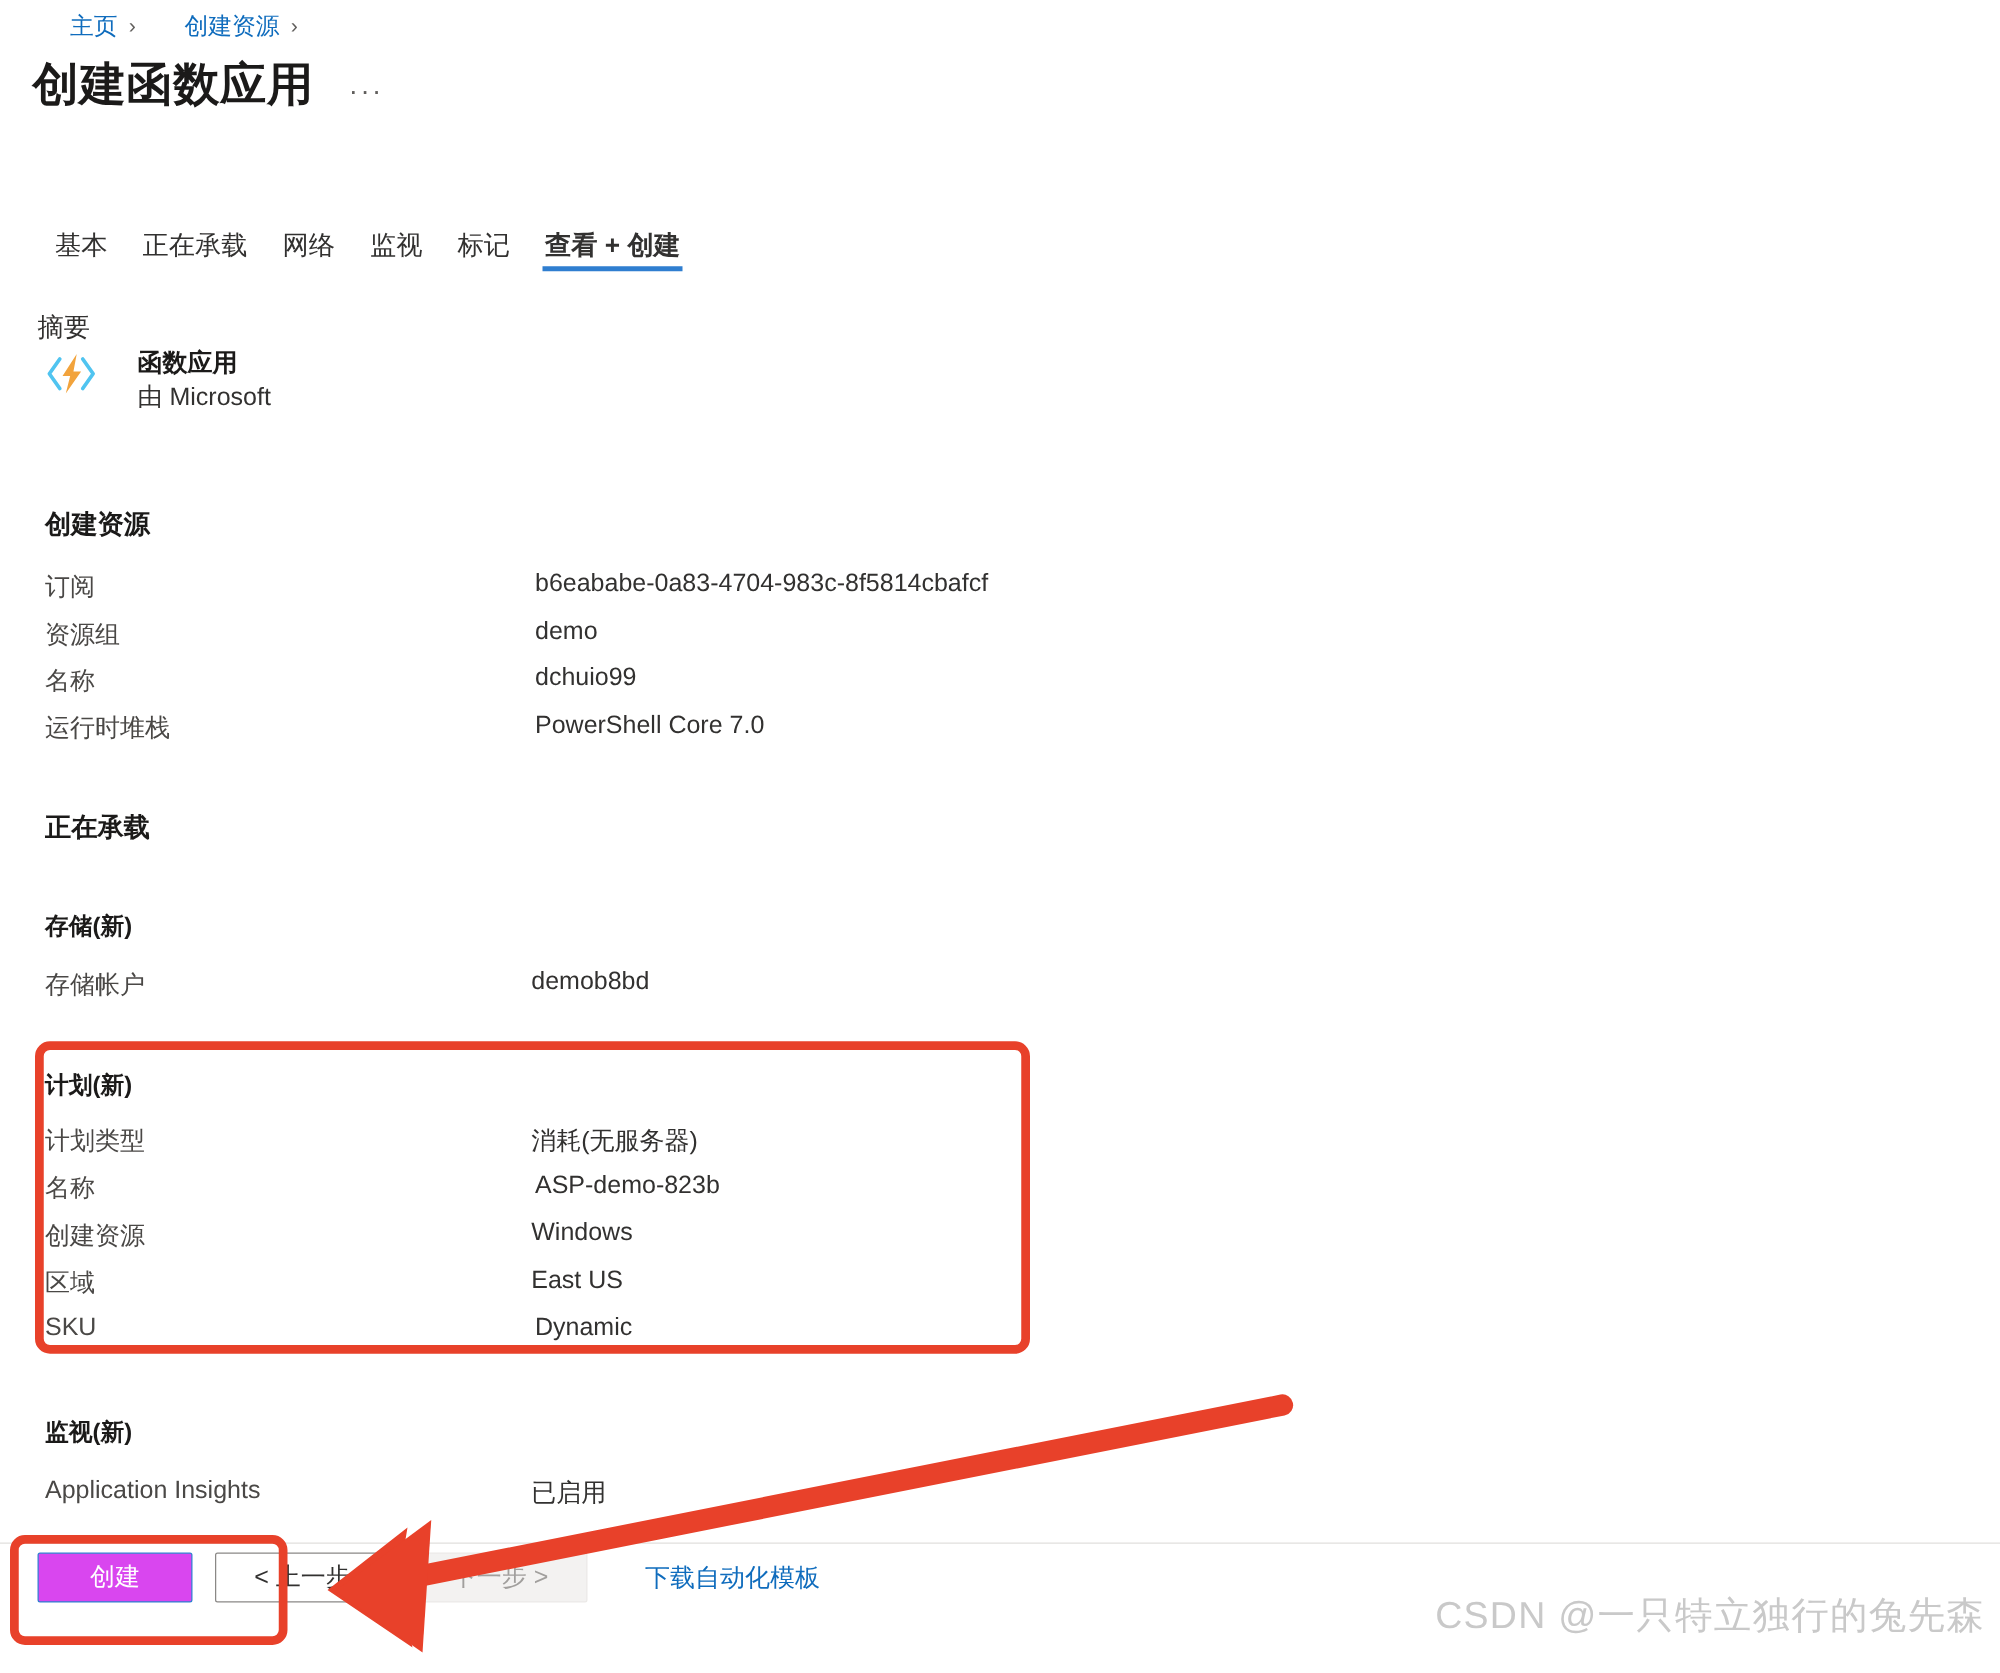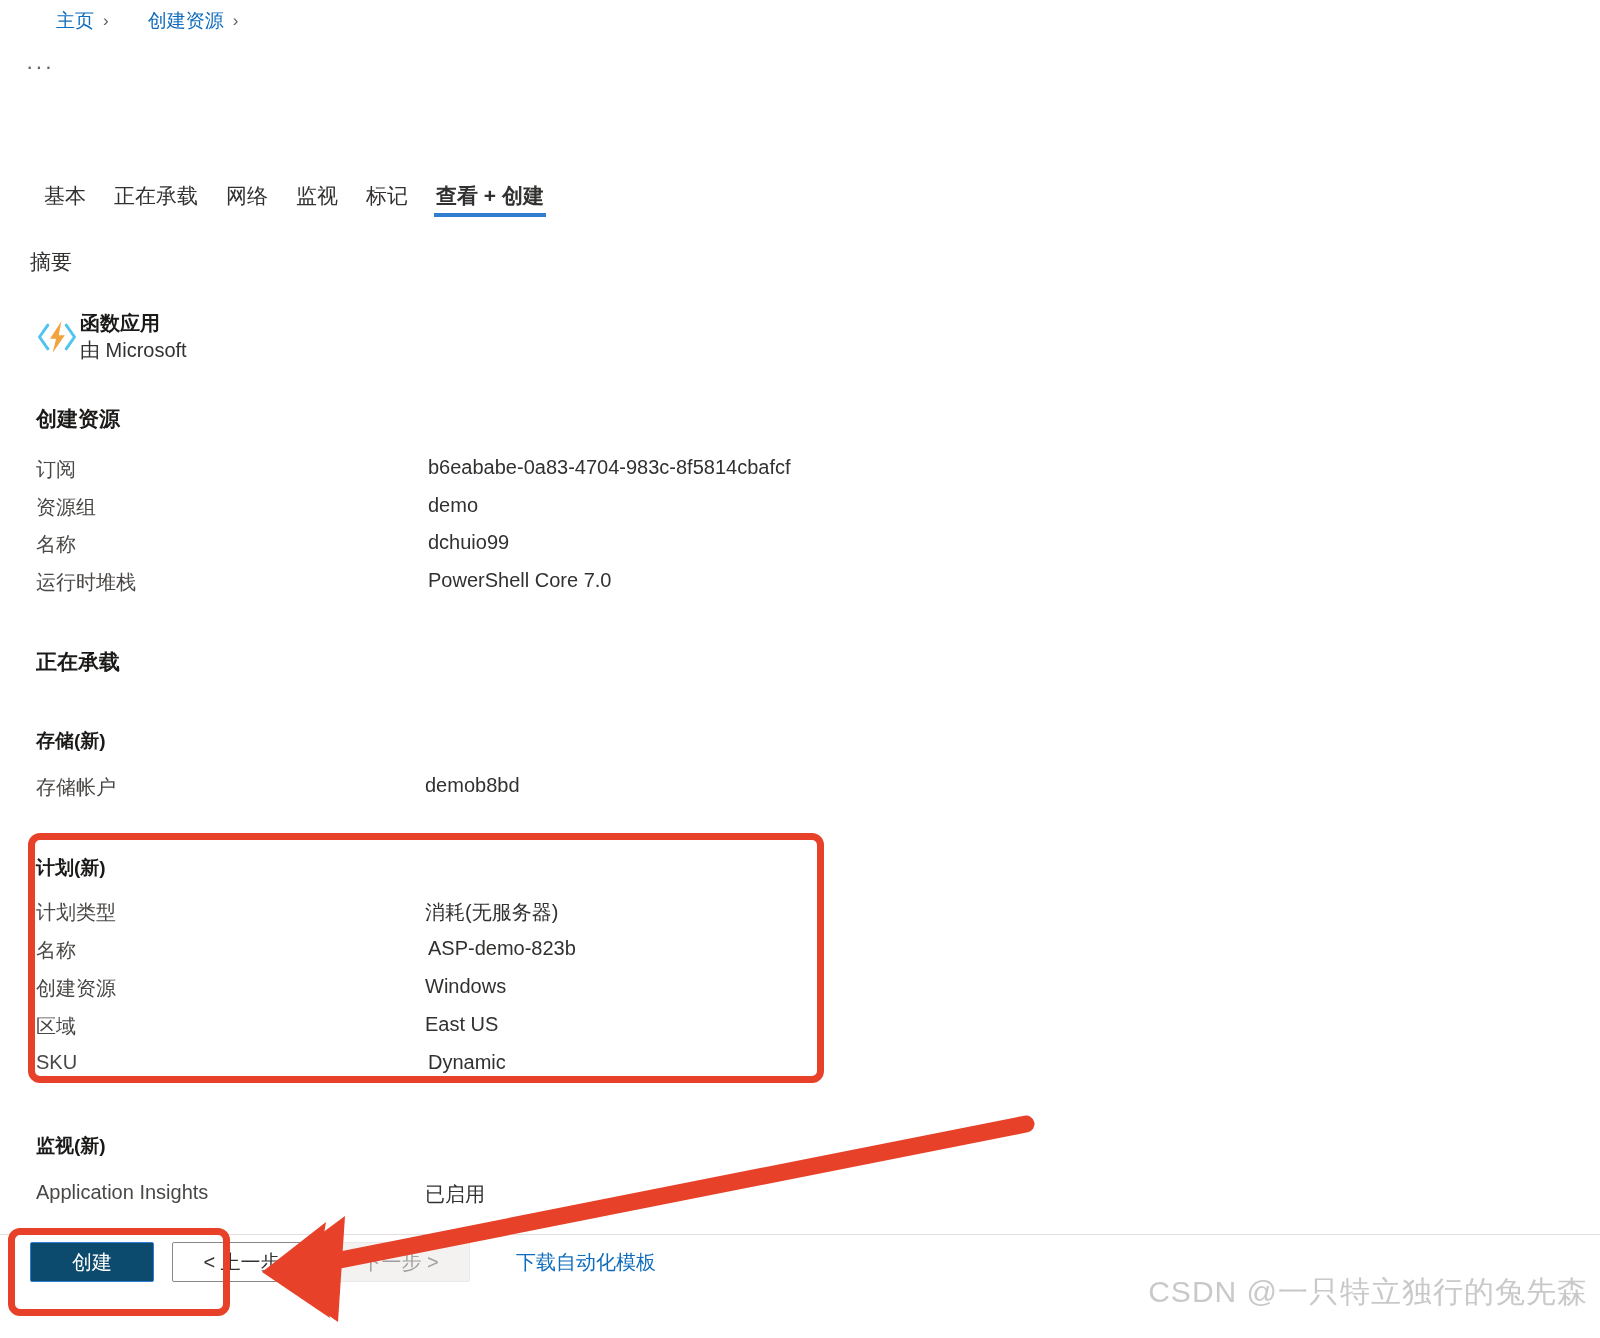--- a/index.html
+++ b/index.html
@@ -125,24 +125,23 @@
     position: absolute;
     font-size: 20px;
     color: #323130;
     white-space: nowrap;
   }
 
   
   .product-card {
     position: absolute;
     left: 36px;
-    top: 310px;
-    display: flex;
-    align-items: center;
-    gap: 2px;
+    top: 278px;
+    display: flex;
+    gap: 32px;
   }
   .product-icon {
     width: 42px;
     height: 42px;
     flex: none;
   }
   .product-text { line-height: 1.35; }
   .product-name {
     font-size: 20px;
     font-weight: 700;
@@ -176,21 +175,21 @@
     height: 40px;
     line-height: 38px;
     padding: 0 22px;
     border-radius: 2px;
     box-sizing: border-box;
     cursor: pointer;
     white-space: nowrap;
     text-align: center;
   }
   .btn-primary {
-    background: #0c4a6e;
+    background: #d946ef;
     color: #ffffff;
     border: 1px solid #2f7ed0;
     min-width: 124px;
     font-weight: 400;
   }
   .btn-secondary {
     background: #ffffff;
     color: #323130;
     border: 1px solid #8a8886;
     min-width: 140px;
@@ -254,20 +253,21 @@
 <body>
 
 <div class="breadcrumb">
   <span class="crumb-link">主页</span>
   <span class="crumb-sep">›</span>
   <span class="crumb-link">创建资源</span>
   <span class="crumb-sep">›</span>
 </div>
 
 <div class="page-title-row">
+  <div class="page-title">创建函数应用</div>
   <div class="page-ellipsis">···</div>
 </div>
 
 <div class="tabs">
   <div class="tab"><span>基本</span></div>
   <div class="tab"><span>正在承载</span></div>
   <div class="tab"><span>网络</span></div>
   <div class="tab"><span>监视</span></div>
   <div class="tab"><span>标记</span></div>
   <div class="tab active"><span>查看 + 创建</span></div>

